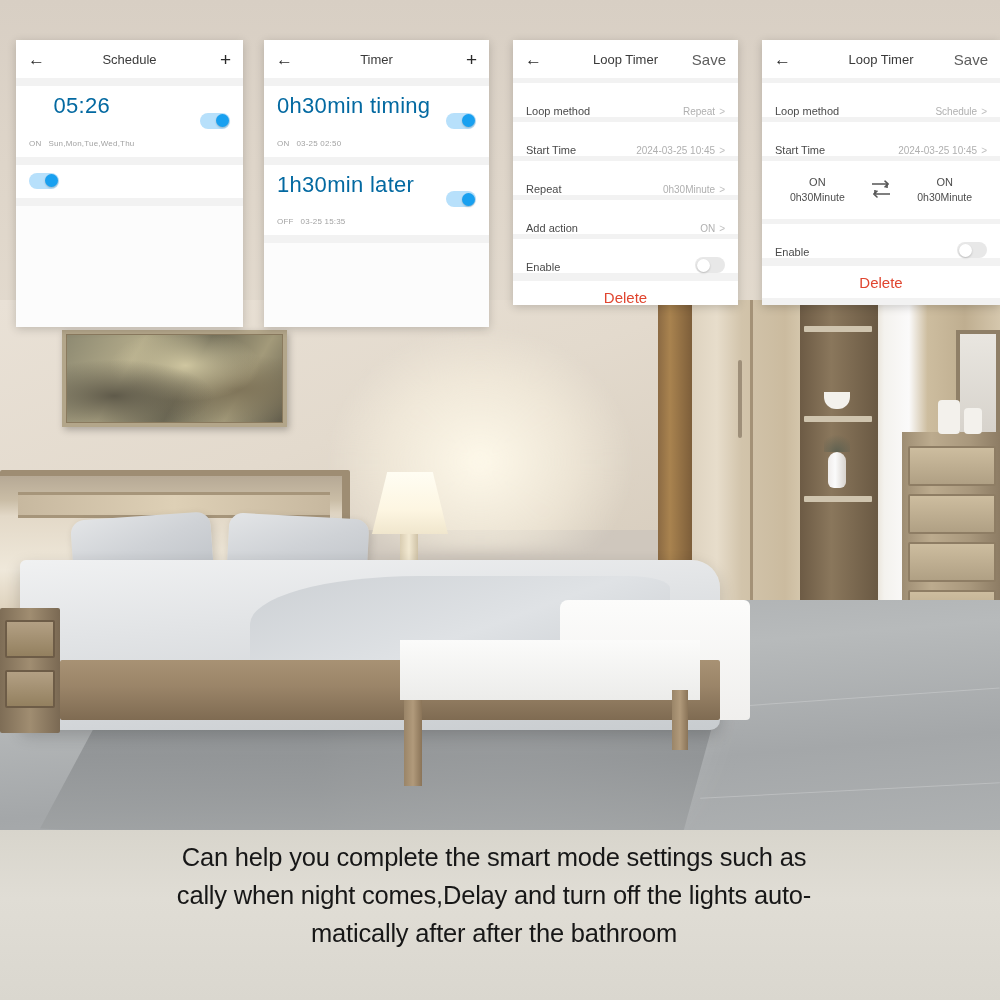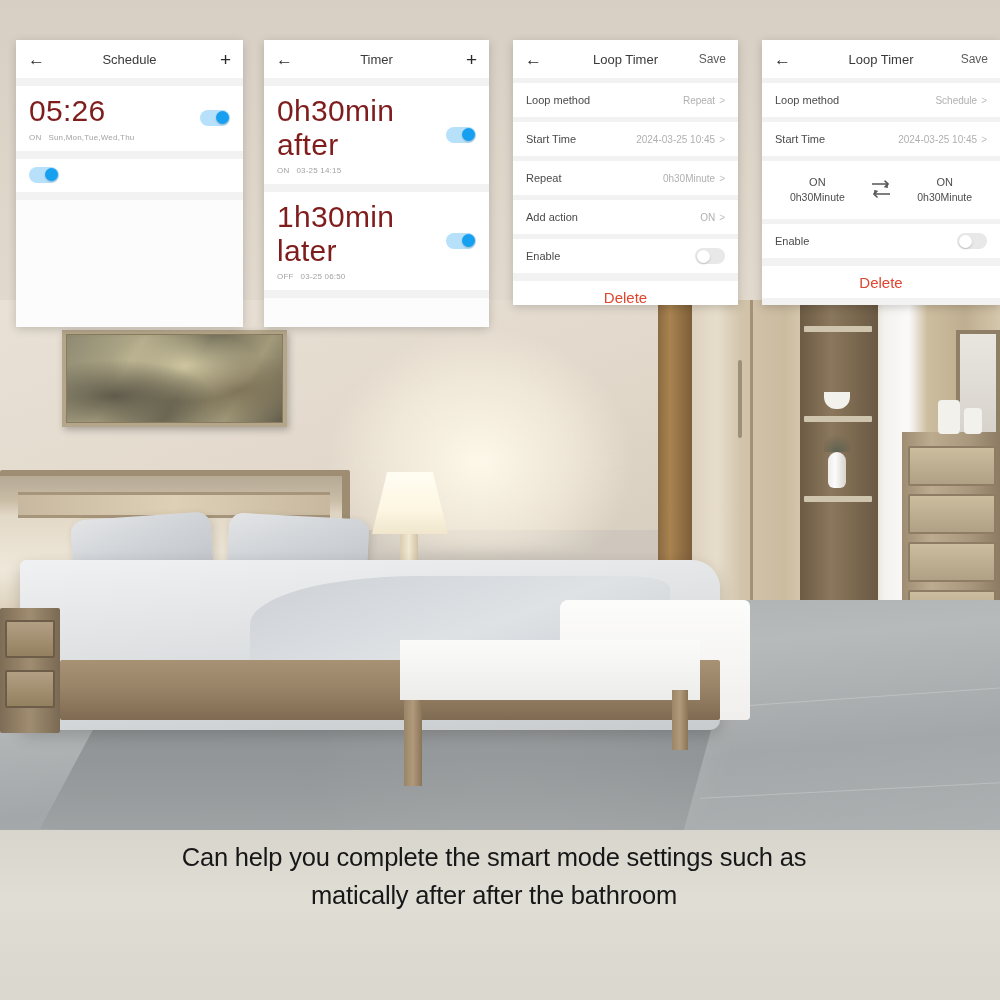--- a/index.html
+++ b/index.html
@@ -202,52 +202,52 @@
   }
   .nav-back {
     font-size:17px; color:#2b2b2b; line-height:1;
     width:22px; text-align:left; cursor:pointer;
   }
   .nav-title {
     position:absolute; left:0; right:0; text-align:center;
     font-size:13px; color:#3a3a3a; pointer-events:none;
   }
   .nav-action-plus { font-size:19px; color:#2b2b2b; line-height:1; cursor:pointer; z-index:2; }
-  .nav-action-save { font-size:12px; color:#5d5d5d; z-index:2; cursor:pointer; }
+  .nav-action-save { font-size:15px; color:#5d5d5d; z-index:2; cursor:pointer; }
 
   .gap { height:8px; background:#f2f2f2; }
   .gap-sm { height:5px; background:#f2f2f2; }
 
   
   .alarm-row {
     background:#fff; padding:8px 13px 9px 13px;
     display:flex; align-items:center; justify-content:space-between;
   }
   .alarm-main { display:flex; flex-direction:column; }
-  .alarm-time { font-size:30px; color:#7f1d1d; font-weight:400; letter-spacing:.3px; line-height:1.12; }
-  .alarm-sub { font-size:8px; color:#a3a3a3; margin-top:5px; letter-spacing:.2px; }
+  .alarm-time { font-size:22px; color:#0369a1; font-weight:400; letter-spacing:.3px; line-height:1.12;text-align:center; }
+  .alarm-sub { font-size:8px; color:#a3a3a3; margin-top:20px; letter-spacing:.2px; }
   .alarm-sub .st { margin-right:7px; }
 
   
   .toggle {
     width:30px; height:16px; border-radius:9px; position:relative; flex:none; cursor:pointer;
   }
   .toggle.on  { background:#b7e0fb; }
   .toggle.off { background:#e8e8e8; }
   .toggle .knob {
     position:absolute; top:1.5px; width:13px; height:13px; border-radius:50%;
     box-shadow:0 1px 2px rgba(0,0,0,.2);
   }
   .toggle.on  .knob { right:1.5px; background:#18a0f0; }
   .toggle.off .knob { left:1.5px;  background:#ffffff; }
 
   
   .set-row {
     background:#fff; height:34px; padding:0 13px;
-    display:flex; align-items:center; justify-content:space-between;
+    display:flex; align-items:flex-end; justify-content:space-between;
   }
   .set-label { font-size:11px; color:#4a4a4a; }
   .set-value { font-size:10px; color:#b0b0b0; display:flex; align-items:center; gap:4px; }
   .chev { font-size:10px; color:#c0c0c0; }
 
   .alt-row {
     background:#fff; height:58px; display:flex; align-items:center;
     justify-content:space-around; padding:0 10px;
   }
   .alt-col { text-align:center; width:80px; }
@@ -378,37 +378,37 @@
 <div class="panel p2">
   <div class="nav">
     <div class="nav-back">←</div>
     <div class="nav-title">Timer</div>
     <div class="nav-action-plus">+</div>
   </div>
   <div class="gap"></div>
 
   <div class="alarm-row">
     <div class="alarm-main">
-      <div class="alarm-time">0h30min after</div>
+      <div class="alarm-time">0h30min timing</div>
       <div class="alarm-sub">
-        <span class="st">ON</span><span>03-25 14:15</span>
+        <span class="st">ON</span><span>03-25 02:50</span>
       </div>
     </div>
     <div class="toggle on">
         <div class="knob"></div>
       </div>
   </div>
 
   <div class="gap"></div>
 
   <div class="alarm-row">
     <div class="alarm-main">
       <div class="alarm-time">1h30min later</div>
       <div class="alarm-sub">
-        <span class="st">OFF</span><span>03-25 06:50</span>
+        <span class="st">OFF</span><span>03-25 15:35</span>
       </div>
     </div>
     <div class="toggle on">
         <div class="knob"></div>
       </div>
   </div>
 
   <div style="height:8px;background:#f2f2f2"></div>
   <div style="height:110px;background:#fcfcfc"></div>
 </div>
@@ -524,14 +524,15 @@
   <div class="gap"></div>
 
   <div class="delete-row">
     <span class="delete-text">Delete</span>
   </div>
   <div style="height:22px;background:#f2f2f2"></div>
 </div>
 
 <div class="caption">
   <span class="ln">Can help you complete the smart mode settings such as</span>
+  <span class="ln">cally when night comes,Delay and turn off the lights auto-</span>
   <span class="ln">matically after after the bathroom</span>
 </div>
 
 </body></html>

